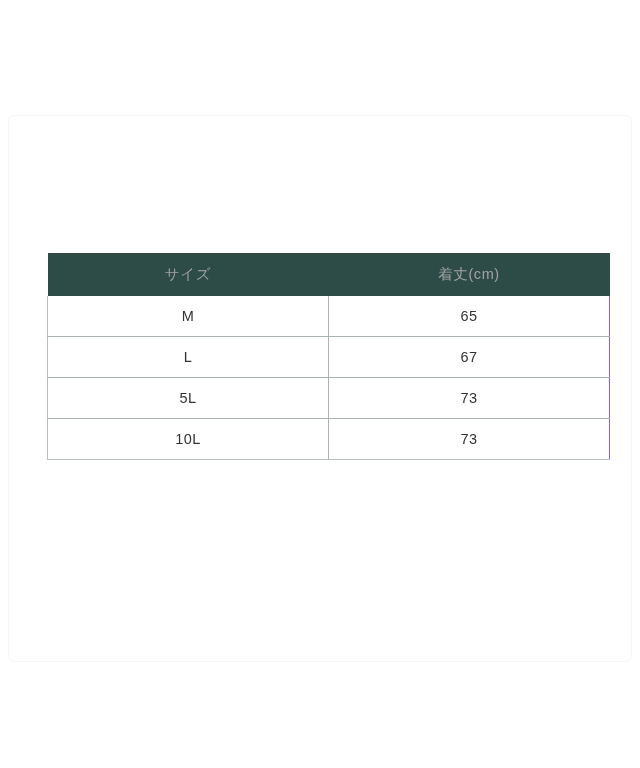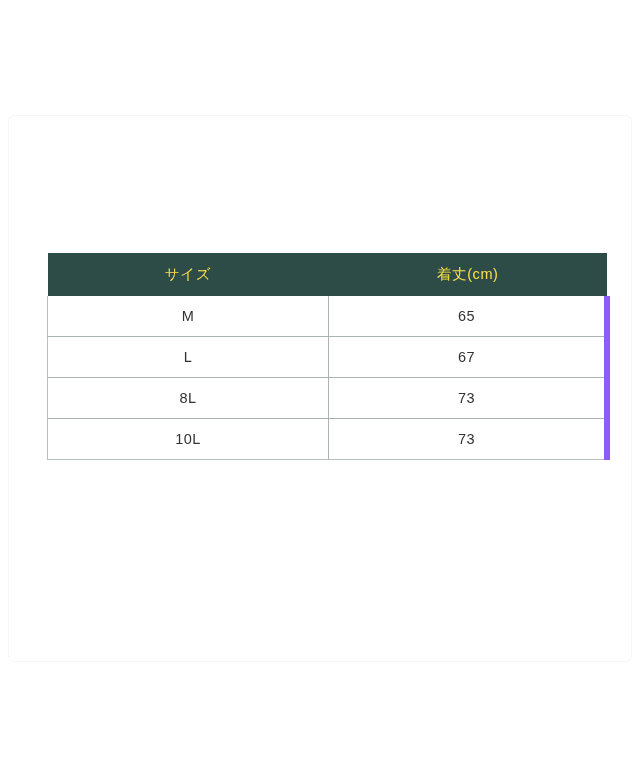--- a/index.html
+++ b/index.html
@@ -38,21 +38,21 @@
 
   table.size-table {
     width: 100%;
     border-collapse: collapse;
     table-layout: fixed;
     background: #ffffff;
   }
 
   table.size-table thead th {
     background: #2d4b47;
-    color: #fde047;
+    color: #a3a3a3;
     font-weight: normal;
     font-size: 14.5px;
     height: 43px;
     line-height: 43px;
     padding: 0;
     text-align: center;
     vertical-align: middle;
     letter-spacing: 0.6px;
   }
 
@@ -75,21 +75,21 @@
   table.size-table tbody tr:last-child td {
     border-bottom: 1px solid #b8c0bf;
   }
 
   table.size-table tbody td.cell-size {
     border-left: 1px solid #b8c0bf;
     border-right: 1px solid #a9b3b2;
   }
 
   table.size-table tbody td.cell-value {
-    border-right: 6px solid #8b5cf6;
+    border-right: 1px solid #8b5cf6;
   }
 </style>
 </head>
 <body>
 
 <div id="product-card">
 
   <div id="size-table-wrap">
     <table class="size-table">
       <thead>
@@ -102,21 +102,21 @@
 
       <tr>
             <td class="cell-size">M</td>
             <td class="cell-value">65</td>
           </tr>
           <tr>
             <td class="cell-size">L</td>
             <td class="cell-value">67</td>
           </tr>
           <tr>
-            <td class="cell-size">8L</td>
+            <td class="cell-size">5L</td>
             <td class="cell-value">73</td>
           </tr>
           <tr>
             <td class="cell-size">10L</td>
             <td class="cell-value">73</td>
           </tr>
         </tbody>
     </table>
   </div>
 

